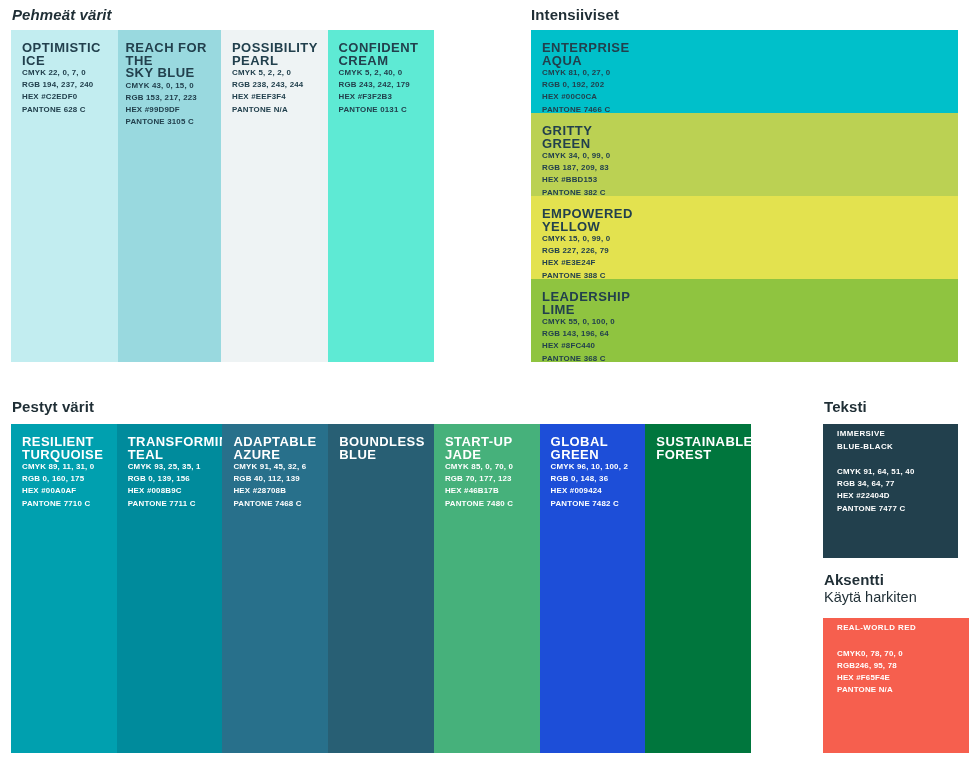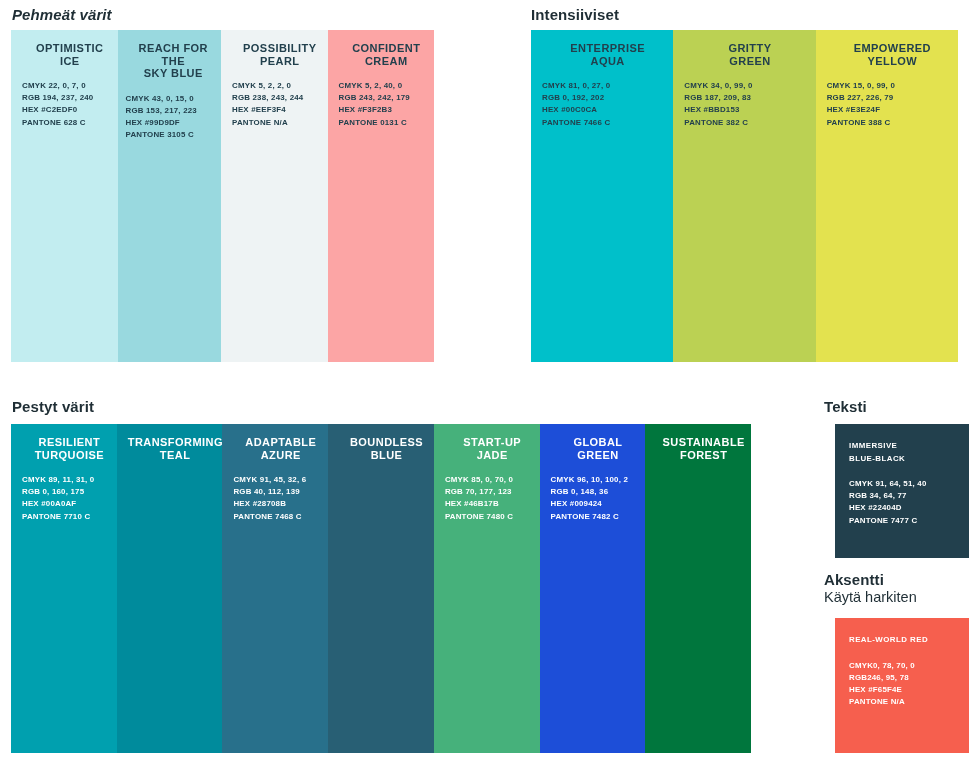--- a/index.html
+++ b/index.html
@@ -42,46 +42,43 @@
     display: flex;
     flex-direction: row;
   }
   .swatch {
     position: relative;
     box-sizing: border-box;
     padding: 12px 0 0 11px;
     overflow: hidden;
   }
   .swatch .name {
-    font-size: 11px;
+    font-size: 13px;
     font-weight: bold;
     letter-spacing: 0.45px;
     line-height: 12.5px;
     text-transform: uppercase;
     white-space: pre-line;
-    text-align: center;
   }
   .swatch .specs {
-    margin-top: 13px;
     font-size: 7.9px;
     font-weight: bold;
     letter-spacing: 0.2px;
     line-height: 12.2px;
     white-space: pre-line;
   }
   .dark-text .name, .dark-text .specs { color: #22404d; }
   .light-text .name, .light-text .specs { color: #ffffff; }
 
   
   .single-swatch {
     position: absolute;
     box-sizing: border-box;
-    padding: 16px 0 0 14px;
+    padding: 4px 0 0 14px;
     overflow: hidden;
-    margin-left: 12px;
   }
   .single-swatch .name {
     font-size: 7.9px;
     font-weight: bold;
     letter-spacing: 0.45px;
     line-height: 12.5px;
     text-transform: uppercase;
     white-space: pre-line;
     color: #ffffff;
   }
@@ -111,58 +108,64 @@
       <div class="swatch dark-text" style="background: rgb(153, 217, 223); flex: 1 1 0px; padding-left: 8px;">
         <div class="name">REACH FOR THE
 SKY BLUE</div>
         <div class="specs"><span>CMYK 43, 0, 15, 0</span><br><span>RGB 153, 217, 223</span><br><span>HEX #99D9DF</span><br><span>PANTONE 3105 C</span></div>
       </div>
       <div class="swatch dark-text" style="background: rgb(238, 243, 244); flex: 1 1 0px;">
         <div class="name">POSSIBILITY
 PEARL</div>
         <div class="specs"><span>CMYK 5, 2, 2, 0</span><br><span>RGB 238, 243, 244</span><br><span>HEX #EEF3F4</span><br><span>PANTONE N/A</span></div>
       </div>
-      <div class="swatch dark-text" style="background: #fca5a5; flex: 1 1 0px;">
+      <div class="swatch dark-text" style="background: #5eead4; flex: 1 1 0px;">
         <div class="name">CONFIDENT
 CREAM</div>
         <div class="specs"><span>CMYK 5, 2, 40, 0</span><br><span>RGB 243, 242, 179</span><br><span>HEX #F3F2B3</span><br><span>PANTONE 0131 C</span></div>
       </div>
     </div>
 
   <div class="section-heading" style="left:531px; top:6px;">Intensiiviset</div>
 
-  <div class="strip" id="strip-intense" style="left:531px; top:30px; width:427px; height:332px;">
+  <div class="strip" id="strip-intense" style="left:531px; top:30px; width:427px; height:332px;flex-direction:column;">
       <div class="swatch dark-text" style="background: rgb(0, 192, 202); flex: 1 1 0px;">
         <div class="name">ENTERPRISE
 AQUA</div>
         <div class="specs"><span>CMYK 81, 0, 27, 0</span><br><span>RGB 0, 192, 202</span><br><span>HEX #00C0CA</span><br><span>PANTONE 7466 C</span></div>
       </div>
       <div class="swatch dark-text" style="background: rgb(187, 209, 83); flex: 1 1 0px;">
         <div class="name">GRITTY
 GREEN</div>
         <div class="specs"><span>CMYK 34, 0, 99, 0</span><br><span>RGB 187, 209, 83</span><br><span>HEX #BBD153</span><br><span>PANTONE 382 C</span></div>
       </div>
       <div class="swatch dark-text" style="background: rgb(227, 226, 79); flex: 1 1 0px;">
         <div class="name">EMPOWERED
 YELLOW</div>
         <div class="specs"><span>CMYK 15, 0, 99, 0</span><br><span>RGB 227, 226, 79</span><br><span>HEX #E3E24F</span><br><span>PANTONE 388 C</span></div>
+      </div>
+      <div class="swatch dark-text" style="background: rgb(143, 196, 64); flex: 1 1 0px;">
+        <div class="name">LEADERSHIP
+LIME</div>
+        <div class="specs"><span>CMYK 55, 0, 100, 0</span><br><span>RGB 143, 196, 64</span><br><span>HEX #8FC440</span><br><span>PANTONE 368 C</span></div>
       </div>
     </div>
 
   <div class="section-heading" style="left:12px; top:398px;">Pestyt värit</div>
 
   <div class="strip" id="strip-washed" style="left:11px; top:424px; width:740px; height:329px;">
       <div class="swatch light-text" style="background: rgb(0, 160, 175); flex: 1 1 0px;">
         <div class="name">RESILIENT
 TURQUOISE</div>
         <div class="specs"><span>CMYK 89, 11, 31, 0</span><br><span>RGB 0, 160, 175</span><br><span>HEX #00A0AF</span><br><span>PANTONE 7710 C</span></div>
       </div>
       <div class="swatch light-text" style="background: rgb(0, 139, 156); flex: 1 1 0px;">
         <div class="name">TRANSFORMING
 TEAL</div>
+        <div class="specs"><span>CMYK 93, 25, 35, 1</span><br><span>RGB 0, 139, 156</span><br><span>HEX #008B9C</span><br><span>PANTONE 7711 C</span></div>
       </div>
       <div class="swatch light-text" style="background: rgb(40, 112, 139); flex: 1 1 0px;">
         <div class="name">ADAPTABLE
 AZURE</div>
         <div class="specs"><span>CMYK 91, 45, 32, 6</span><br><span>RGB 40, 112, 139</span><br><span>HEX #28708B</span><br><span>PANTONE 7468 C</span></div>
       </div>
       <div class="swatch light-text" style="background: rgb(40, 95, 116); flex: 1 1 0px;">
         <div class="name">BOUNDLESS
 BLUE</div>
       </div>

